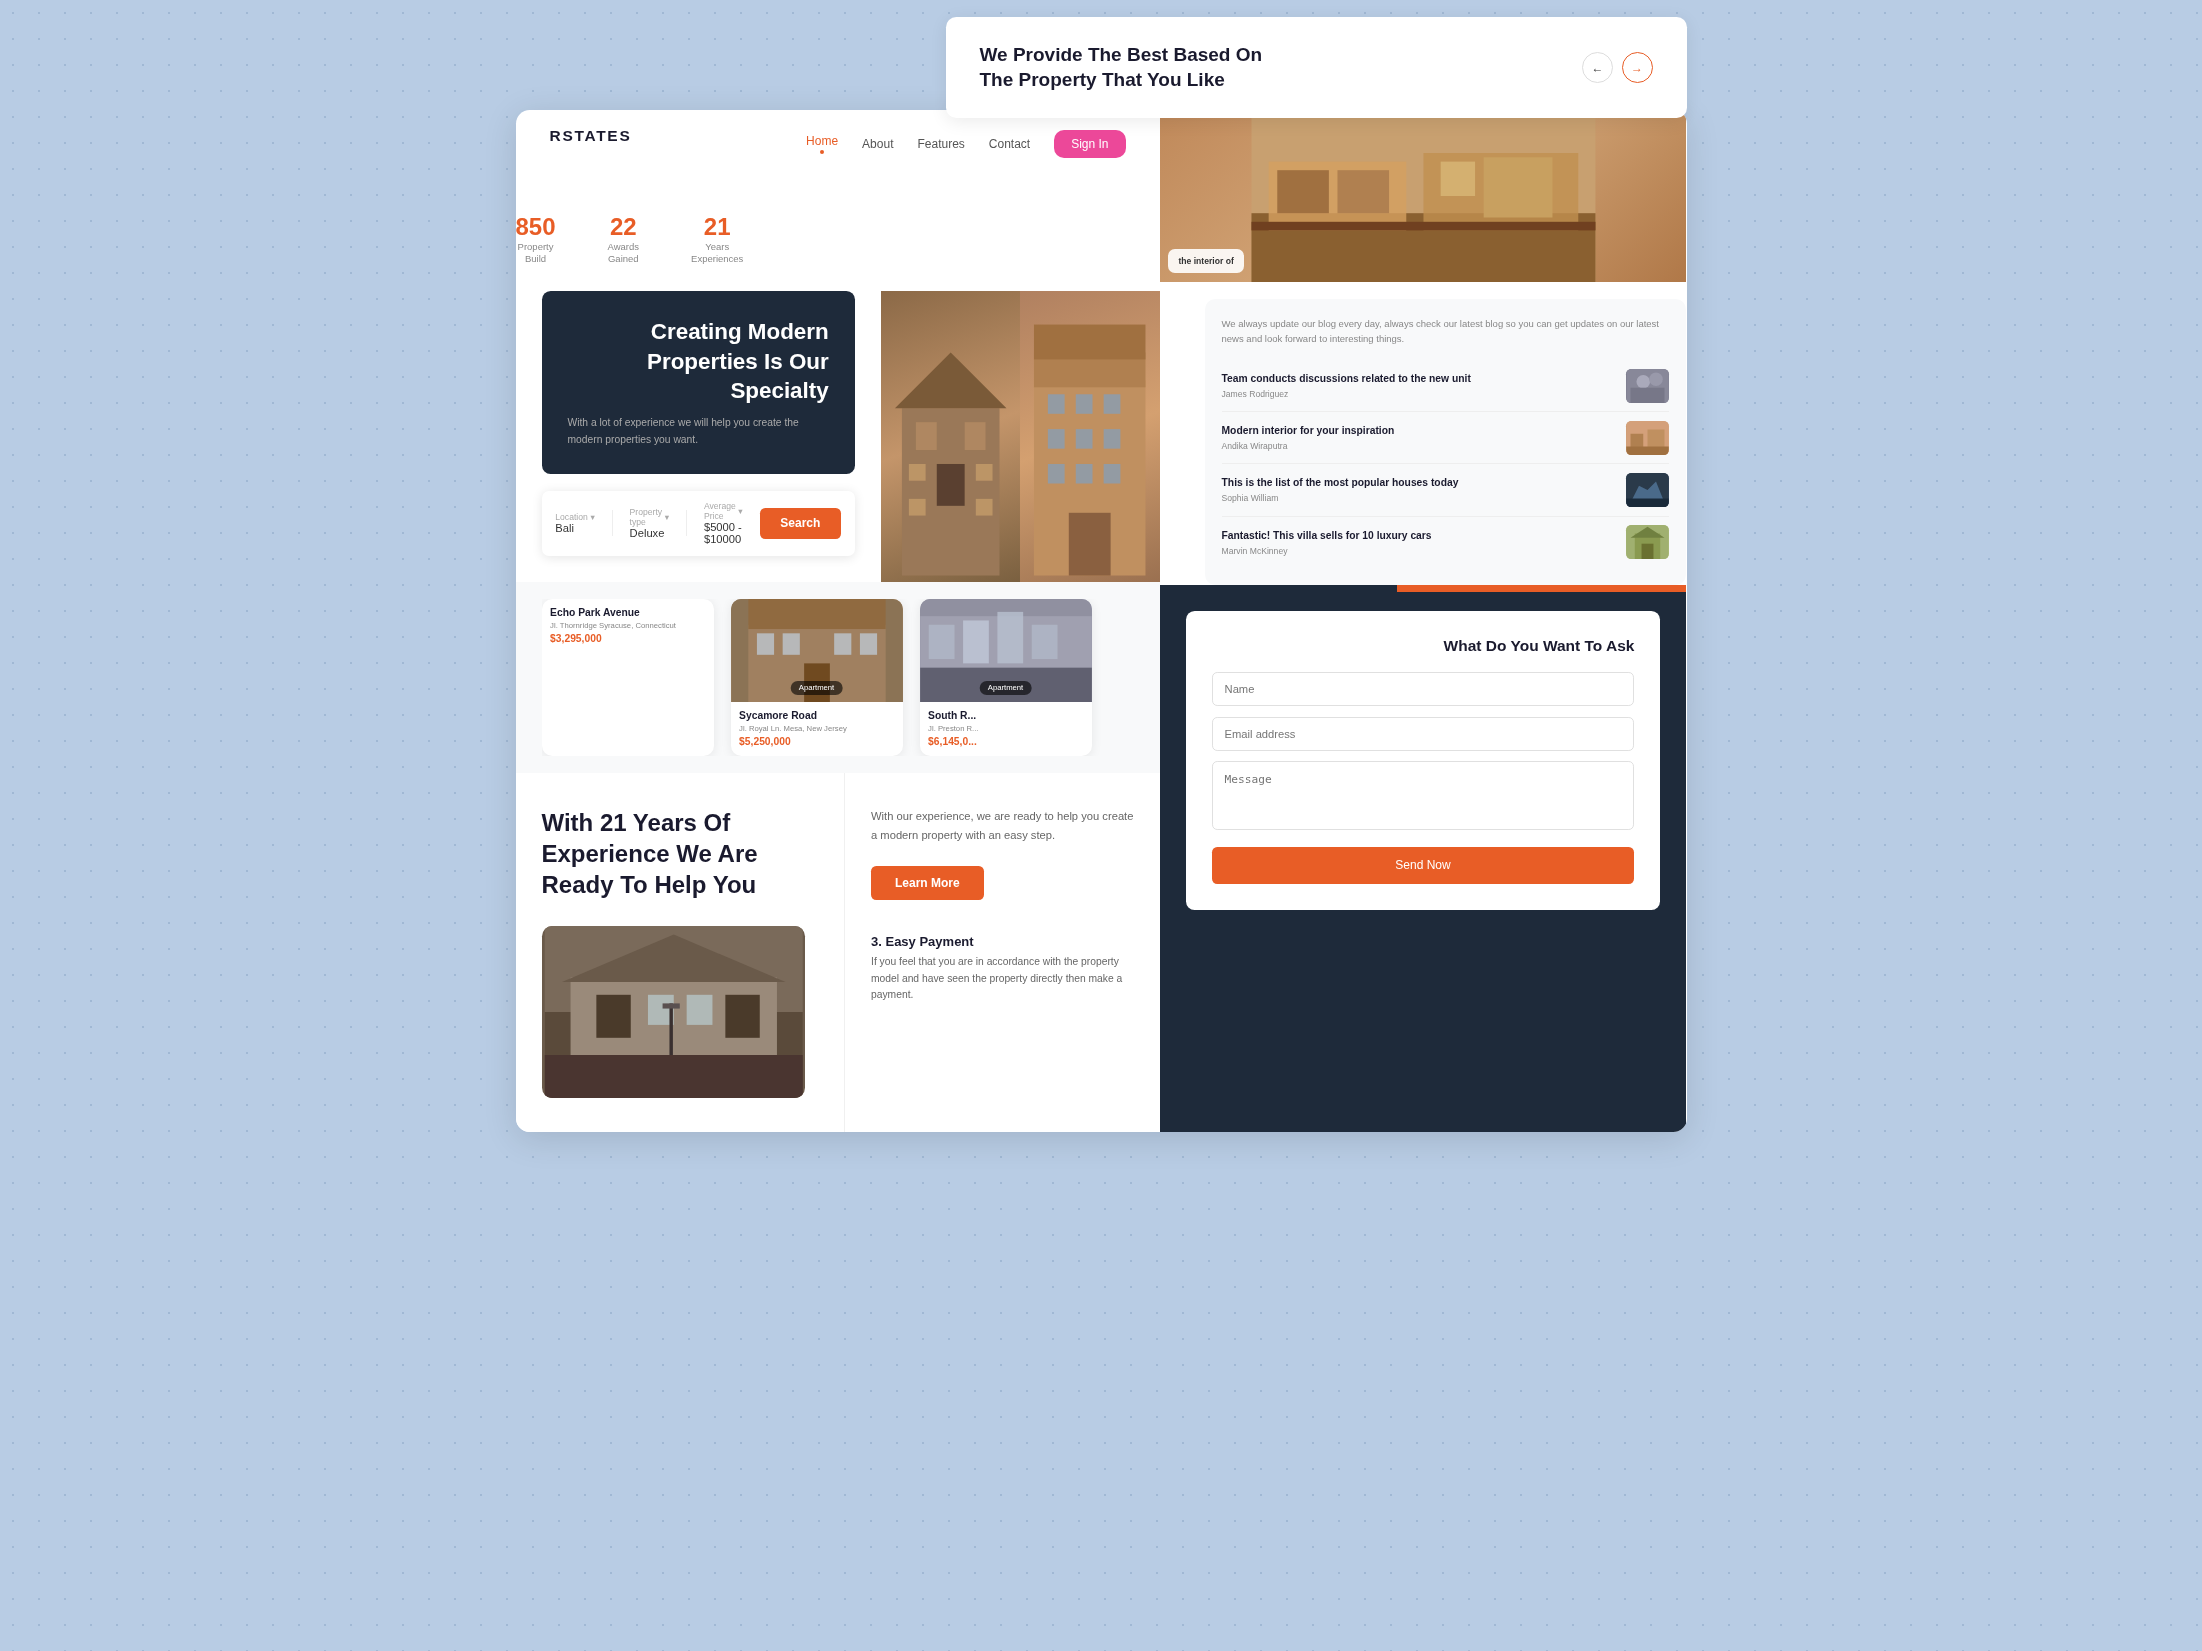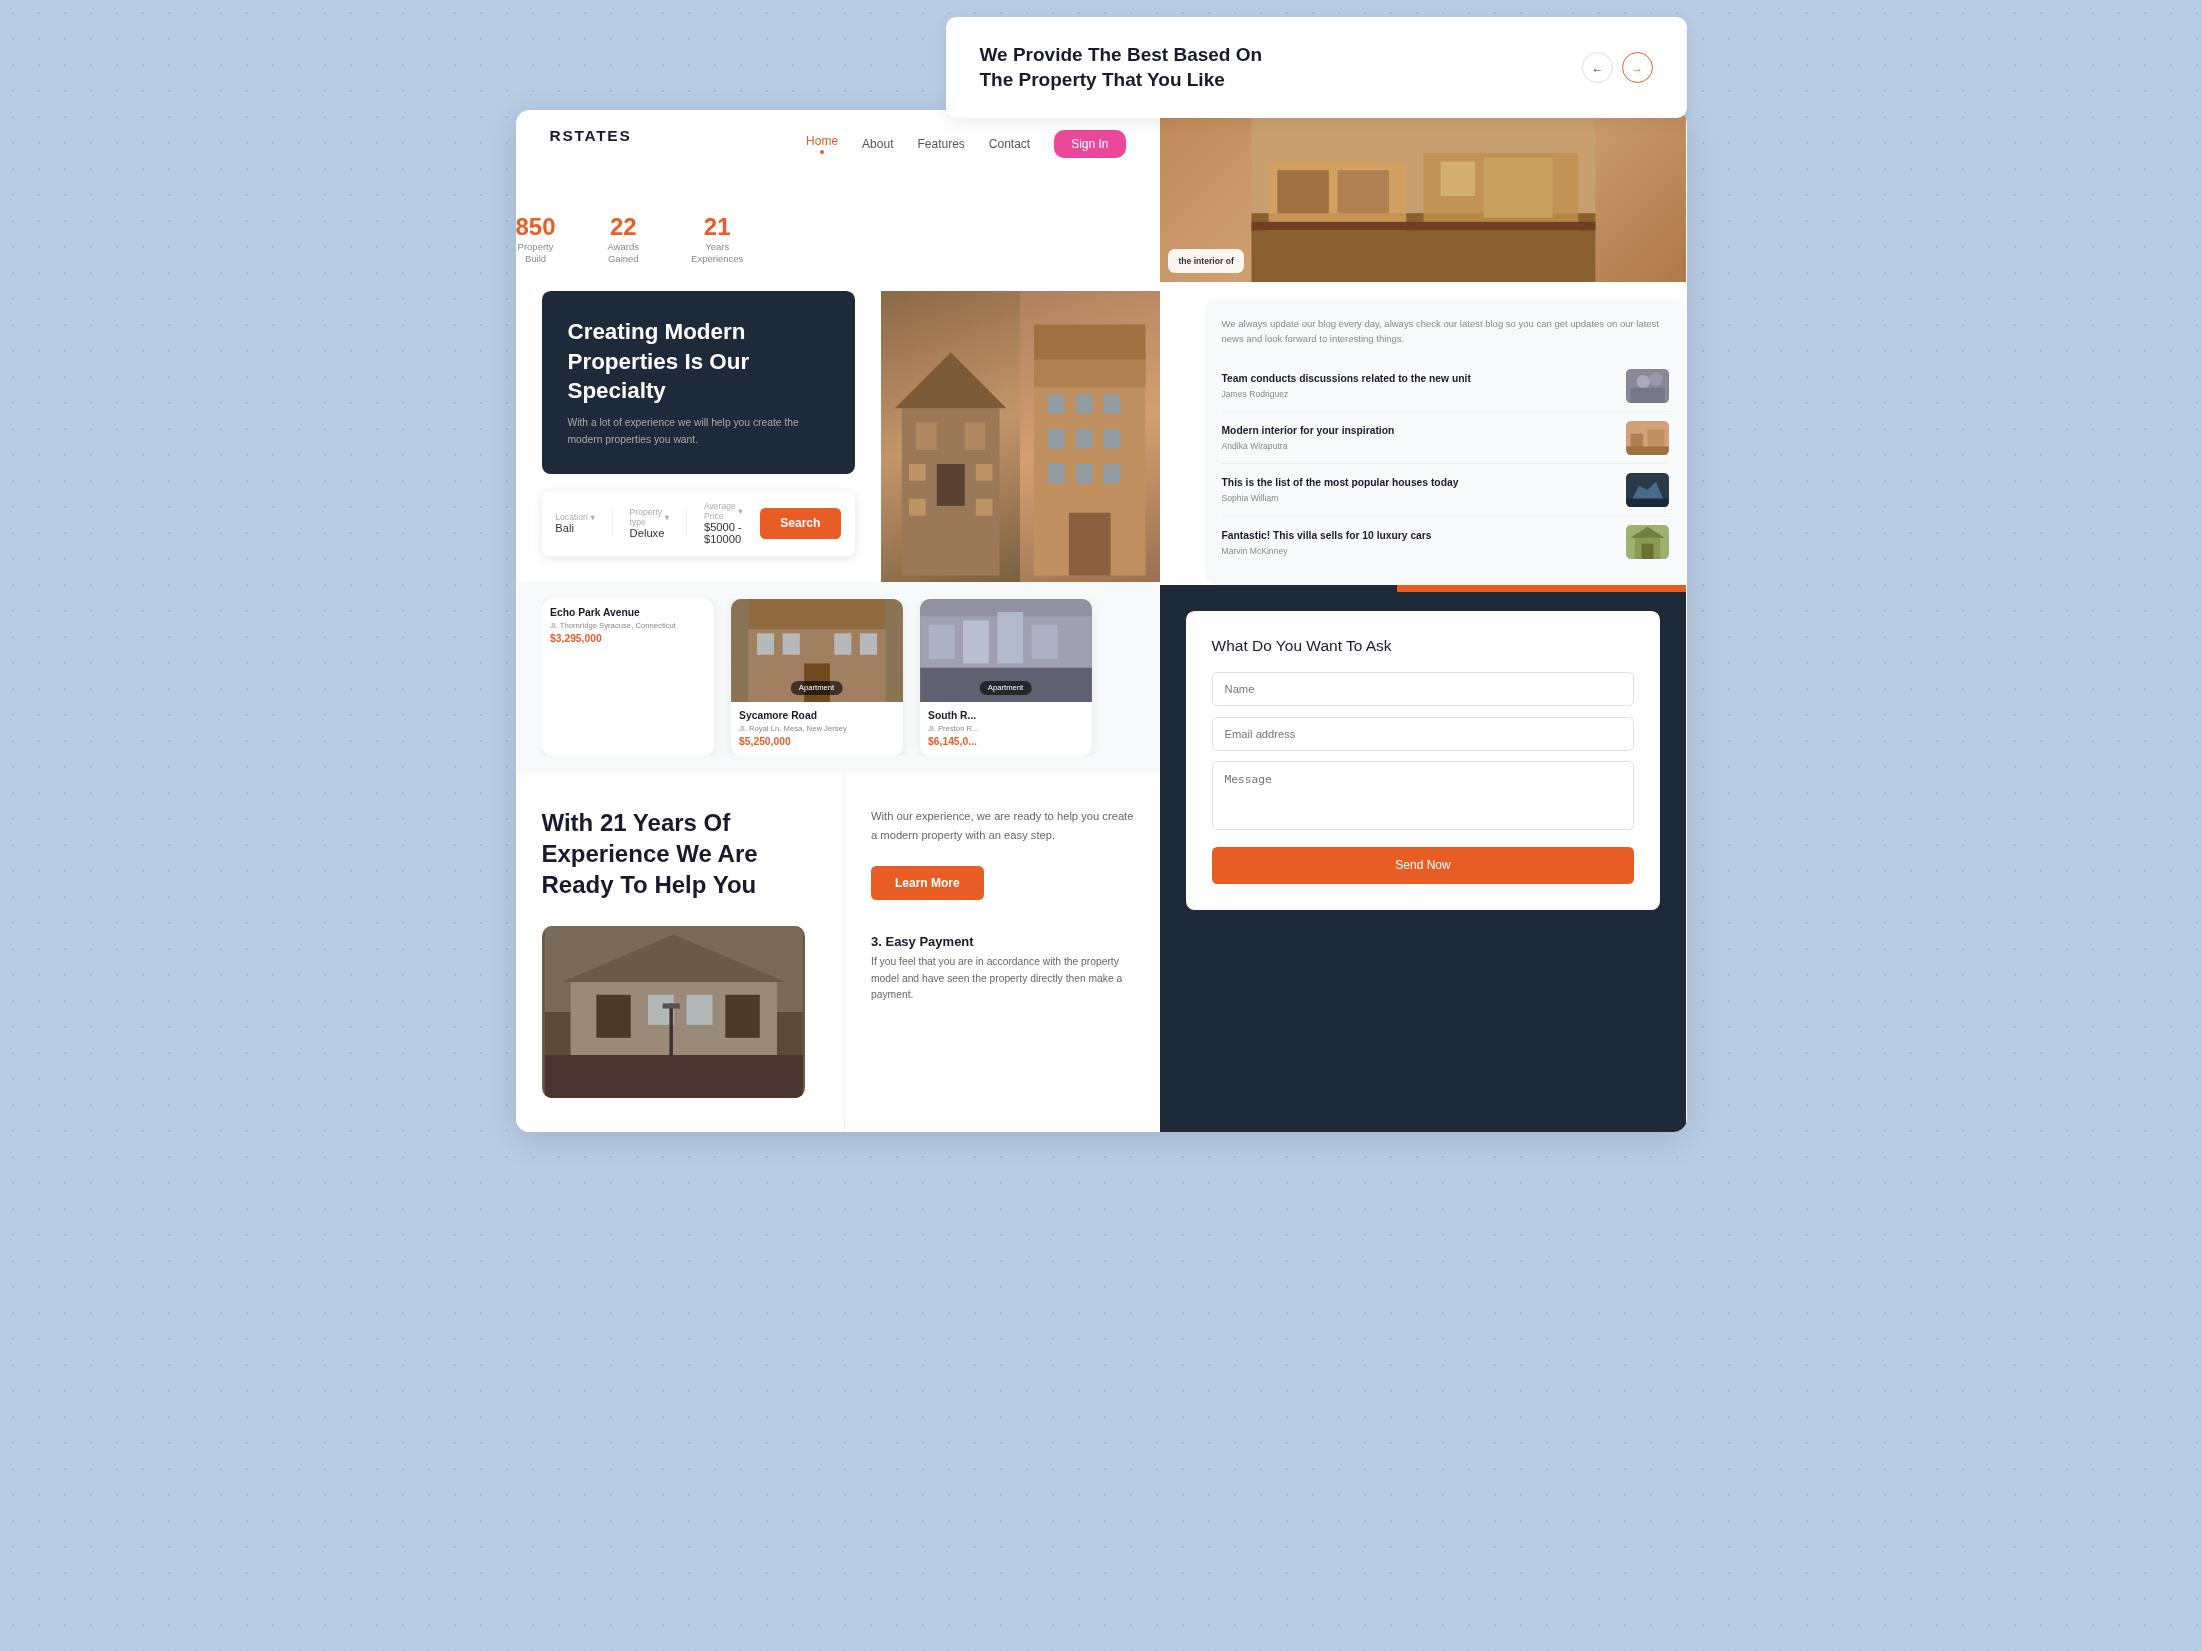--- a/index.html
+++ b/index.html
@@ -143,20 +143,21 @@
       padding: 26px;
       border-radius: 8.6px;
       margin-bottom: 17px;
     }
 
     .hero-title {
       font-size: 22.4px;
       font-weight: 800;
       line-height: 1.3;
       margin-bottom: 10.3px;
+      text-align: right;
     }
 
     .hero-desc {
       font-size: 10.3px;
       color: #aaa;
       line-height: 1.6;
       margin-bottom: 0;
     }
 
     .search-bar {
@@ -381,24 +382,24 @@
     }
 
     .contact-form-box {
       background: white;
       border-radius: 8.6px;
       padding: 26px;
     }
 
     .contact-form-title {
       font-size: 15.5px;
-      font-weight: 400;
+      font-weight: 700;
       color: #1a1a2e;
       margin-bottom: 17px;
-      text-align: left;
+      text-align: right;
     }
 
     .form-input {
       width: 100%;
       padding: 10.3px 12px;
       border: 0.9px solid #e0e0e0;
       border-radius: 5.2px;
       font-size: 11.2px;
       color: #333;
       margin-bottom: 10.3px;

